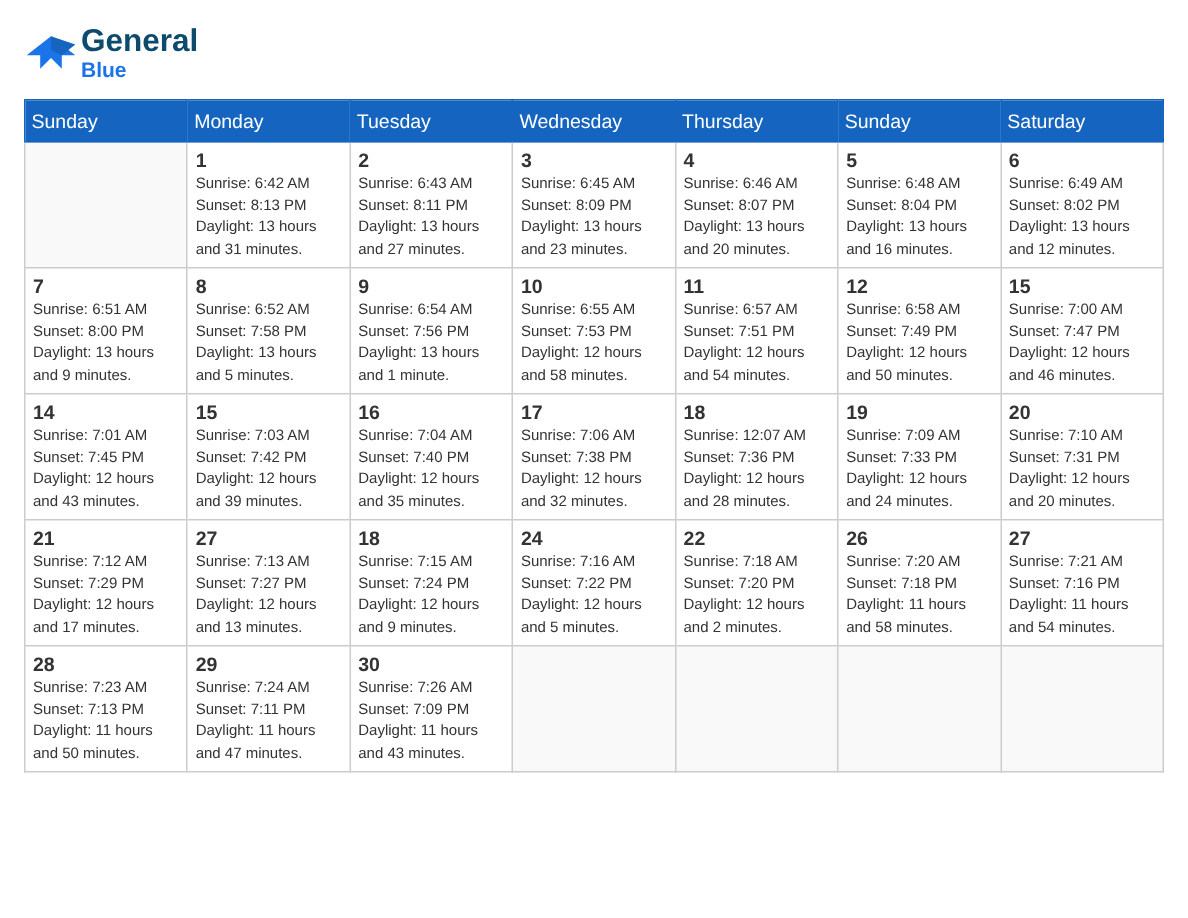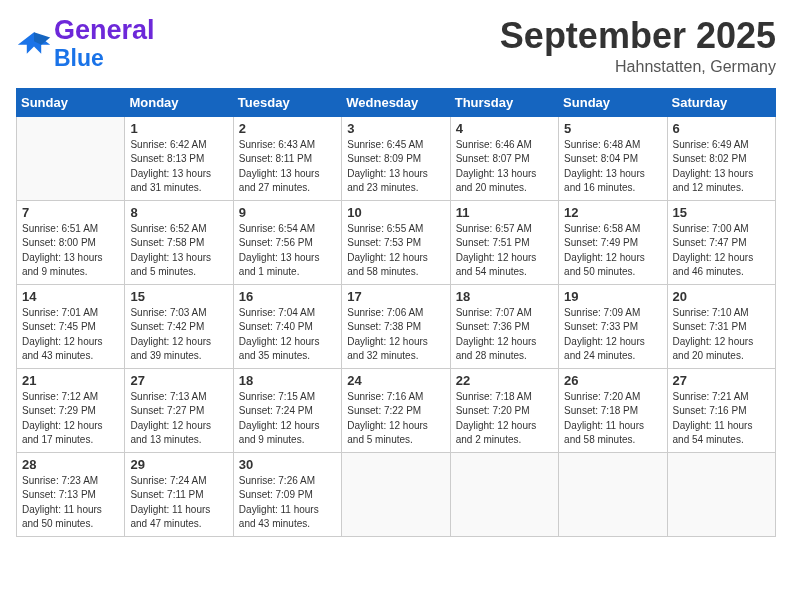--- a/index.html
+++ b/index.html
@@ -32,21 +32,21 @@
     }
     .calendar {
       width: 100%;
       border-collapse: collapse;
       border: 1px solid #ccc;
     }
     .calendar th {
       background-color: #1565c0;
       color: #fff;
       font-size: 13px;
-      font-weight: bold;
+      font-weight: normal;
       padding: 6px 4px;
       text-align: left;
       border: 1px solid #1565c0;
     }
     .calendar td {
       vertical-align: top;
       border: 1px solid #ccc;
       padding: 4px 5px;
       width: 108px;
       min-height: 90px;
@@ -85,27 +85,23 @@
 </head>
 <body>
 
 <div class="header">
   <div class="logo-wrapper">
     <svg class="logo-bird" viewBox="0 0 40 32">
       <polygon points="20,4 38,18 28,18 28,28 20,20 12,28 12,18 2,18" fill="#1a73e8"></polygon>
       <polygon points="20,4 38,10 28,18 20,14" fill="#1565c0"></polygon>
     </svg>
     <div class="logo-line">
-      <span style="font-size:27px;font-weight:bold;color:#6d28d9;line-height:1.1;">General</span>
-      <span style="font-size:23px;font-weight:bold;color:#1a73e8;line-height:1.1;">Blue</span>
+      <span style="font-size:21px;font-weight:bold;color:#0c4a6e;line-height:1.1;">General</span>
+      <span style="font-size:14px;font-weight:bold;color:#1a73e8;line-height:1.1;">Blue</span>
     </div>
-  </div>
-  <div class="title-block">
-    <div class="month-title">September 2025</div>
-    <div class="location">Hahnstatten, Germany</div>
   </div>
 </div>
 
 <table class="calendar">
   <thead>
     <tr>
     <th>Sunday</th>
         <th>Monday</th>
         <th>Tuesday</th>
         <th>Wednesday</th>
@@ -218,21 +214,21 @@
 Daylight: 12 hours and 35 minutes.</div>
         </td>
         <td>
           <span class="day-number">17</span>
           <div class="day-info">Sunrise: 7:06 AM
 Sunset: 7:38 PM
 Daylight: 12 hours and 32 minutes.</div>
         </td>
         <td>
           <span class="day-number">18</span>
-          <div class="day-info">Sunrise: 7:07 AM
+          <div class="day-info">Sunrise: 12:07 AM
 Sunset: 7:36 PM
 Daylight: 12 hours and 28 minutes.</div>
         </td>
         <td>
           <span class="day-number">19</span>
           <div class="day-info">Sunrise: 7:09 AM
 Sunset: 7:33 PM
 Daylight: 12 hours and 24 minutes.</div>
         </td>
         <td>

